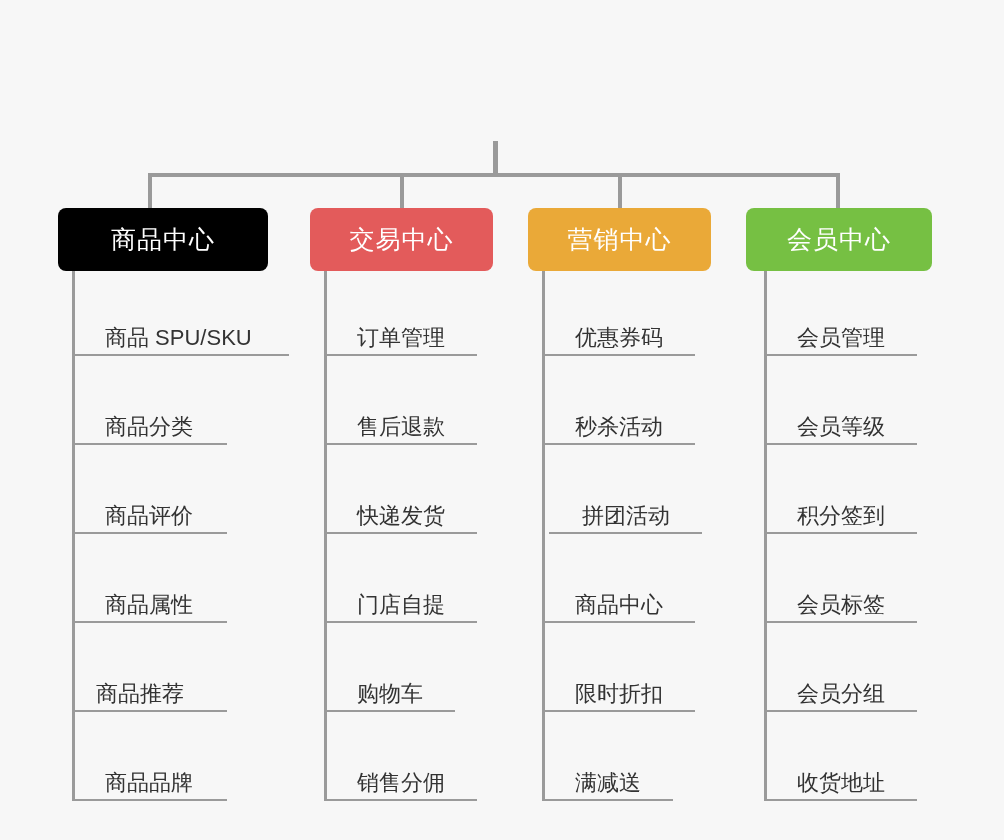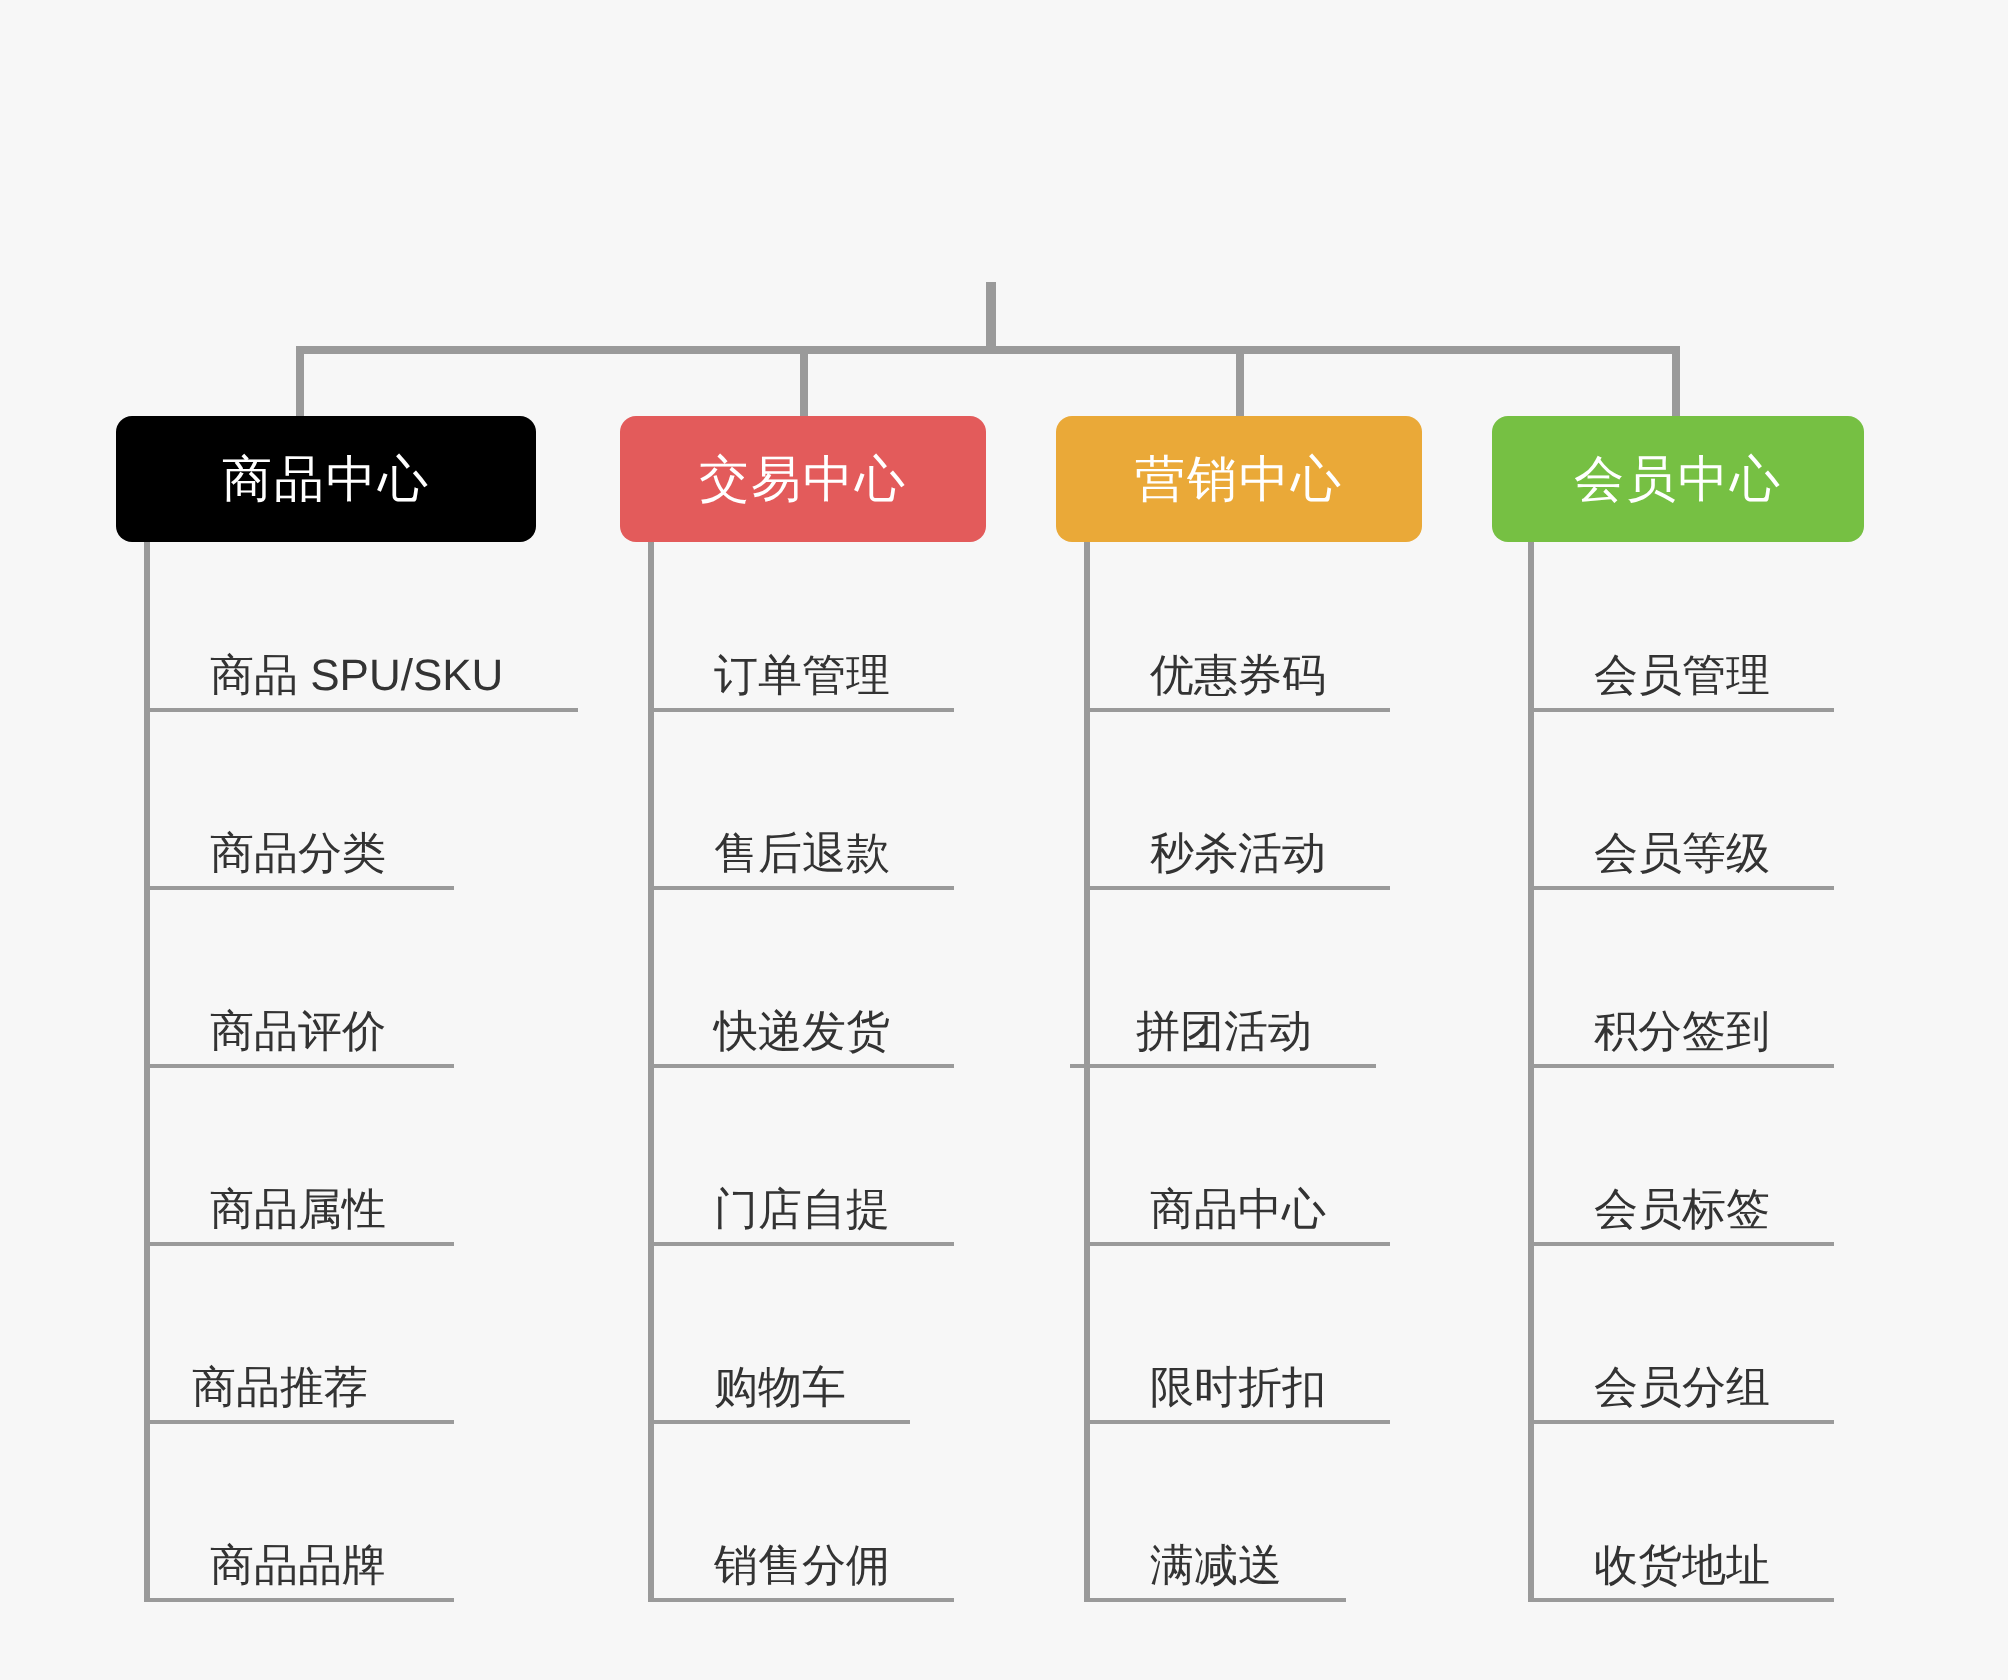--- a/index.html
+++ b/index.html
@@ -188,21 +188,21 @@
     <div class="branch-spine" style="left:14px; top:63px; height:530px;"></div>
 
     <div class="leaf" style="left:14px; top:59px; width:153px;">
       <span class="leaf-label" style="left:33px;">优惠券码</span>
       <div class="leaf-rule" style="width:153px;"></div>
     </div>
     <div class="leaf" style="left:14px; top:148px; width:153px;">
       <span class="leaf-label" style="left:33px;">秒杀活动</span>
       <div class="leaf-rule" style="width:153px;"></div>
     </div>
-    <div class="leaf" style="left:7px; top:237px; width:153px;">
+    <div class="leaf" style="left:21px; top:237px; width:153px;">
       <span class="leaf-label" style="left:33px;">拼团活动</span>
       <div class="leaf-rule" style="width:153px;"></div>
     </div>
     <div class="leaf" style="left:14px; top:326px; width:153px;">
       <span class="leaf-label" style="left:33px;">商品中心</span>
       <div class="leaf-rule" style="width:153px;"></div>
     </div>
     <div class="leaf" style="left:14px; top:415px; width:153px;">
       <span class="leaf-label" style="left:33px;">限时折扣</span>
       <div class="leaf-rule" style="width:153px;"></div>

